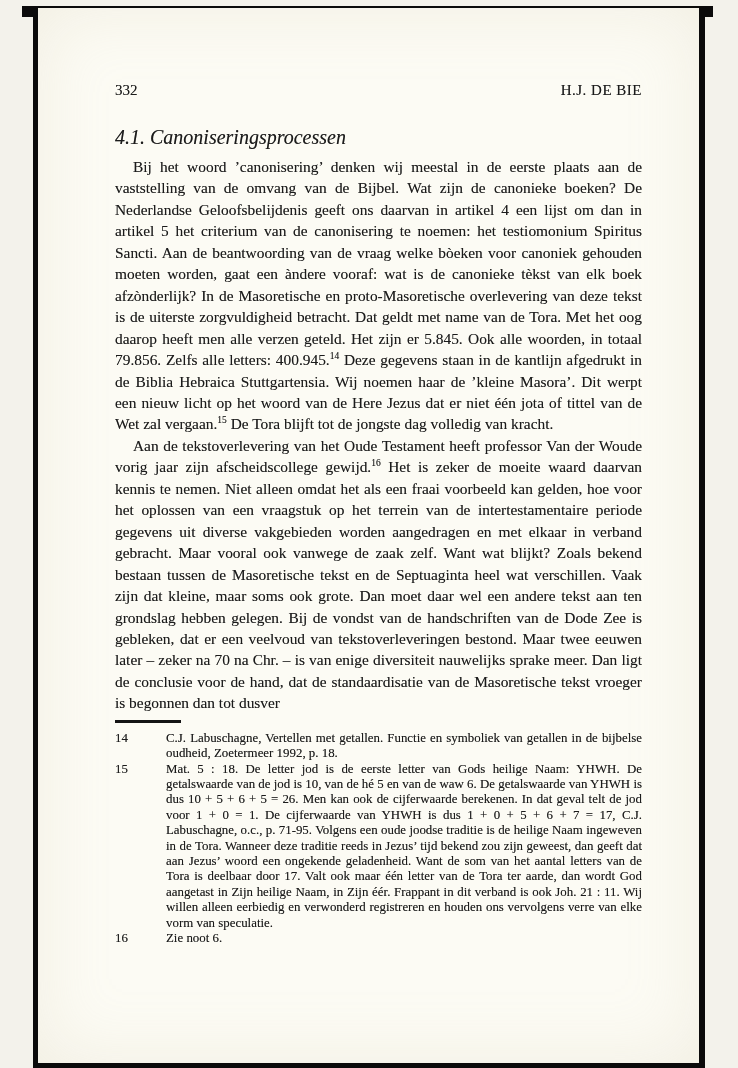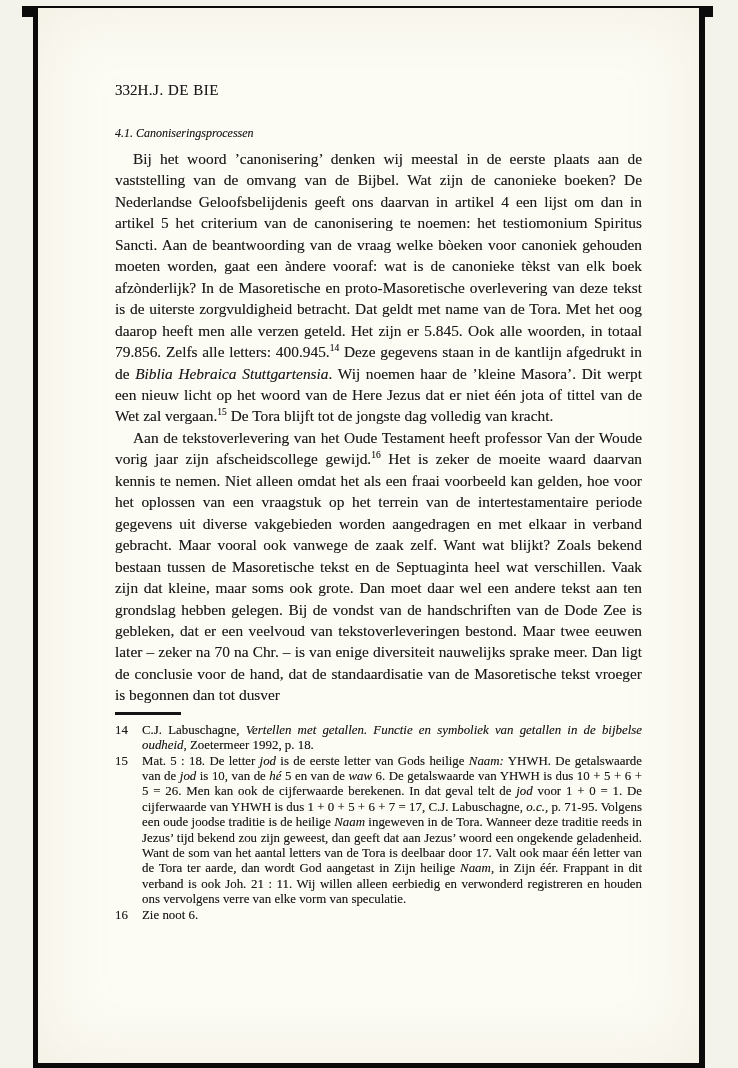--- a/index.html
+++ b/index.html
@@ -25,51 +25,51 @@
     border-right:6px solid #0b0b0b;
     border-bottom:5px solid #0b0b0b;
     box-shadow: inset 0 0 70px rgba(205,195,165,0.22);
   }
   .content {
     position:absolute; left:115px; top:82px; width:527px;
     color:#1b1b1b;
     text-shadow:0 0 0.4px rgba(20,20,20,0.45);
   }
   .header-row {
-    display:flex; align-items:baseline;
+    display:flex; justify-content:space-between; align-items:baseline;
     font-size:15px;
   }
   .running-head { letter-spacing:0.5px; }
   .section-heading {
     margin-top:27px;
     font-style:italic;
-    font-size:12px;
+    font-size:20px;
   }
   .body-block { margin-top:7px; }
   p.body-para {
     font-size:15.4px;
     line-height:21.45px;
     text-align:justify;
     text-indent:18px;
   }
-  .it { font-style:italic; }
+  .it { }
   sup.fn-ref { font-size:9.5px; line-height:0; vertical-align:super; }
   .fn-rule {
     margin-top:6px;
     width:66px; height:3px;
     background:#141414;
   }
   .footnotes {
     margin-top:8px;
     font-size:12.9px;
     line-height:15.4px;
   }
   .footnote { display:flex; }
   .fn-num { flex:0 0 27px; }
-  .fn-text { flex:1; text-align:justify; }
+  .fn-text { flex:1; text-align:justify;margin-left:24px; }
 </style>
 </head>
 <body>
 
 <div class="scan">
   <div class="top-bar"></div>
   <div class="page-frame"></div>
 
   <div class="content">
     <div class="header-row">

